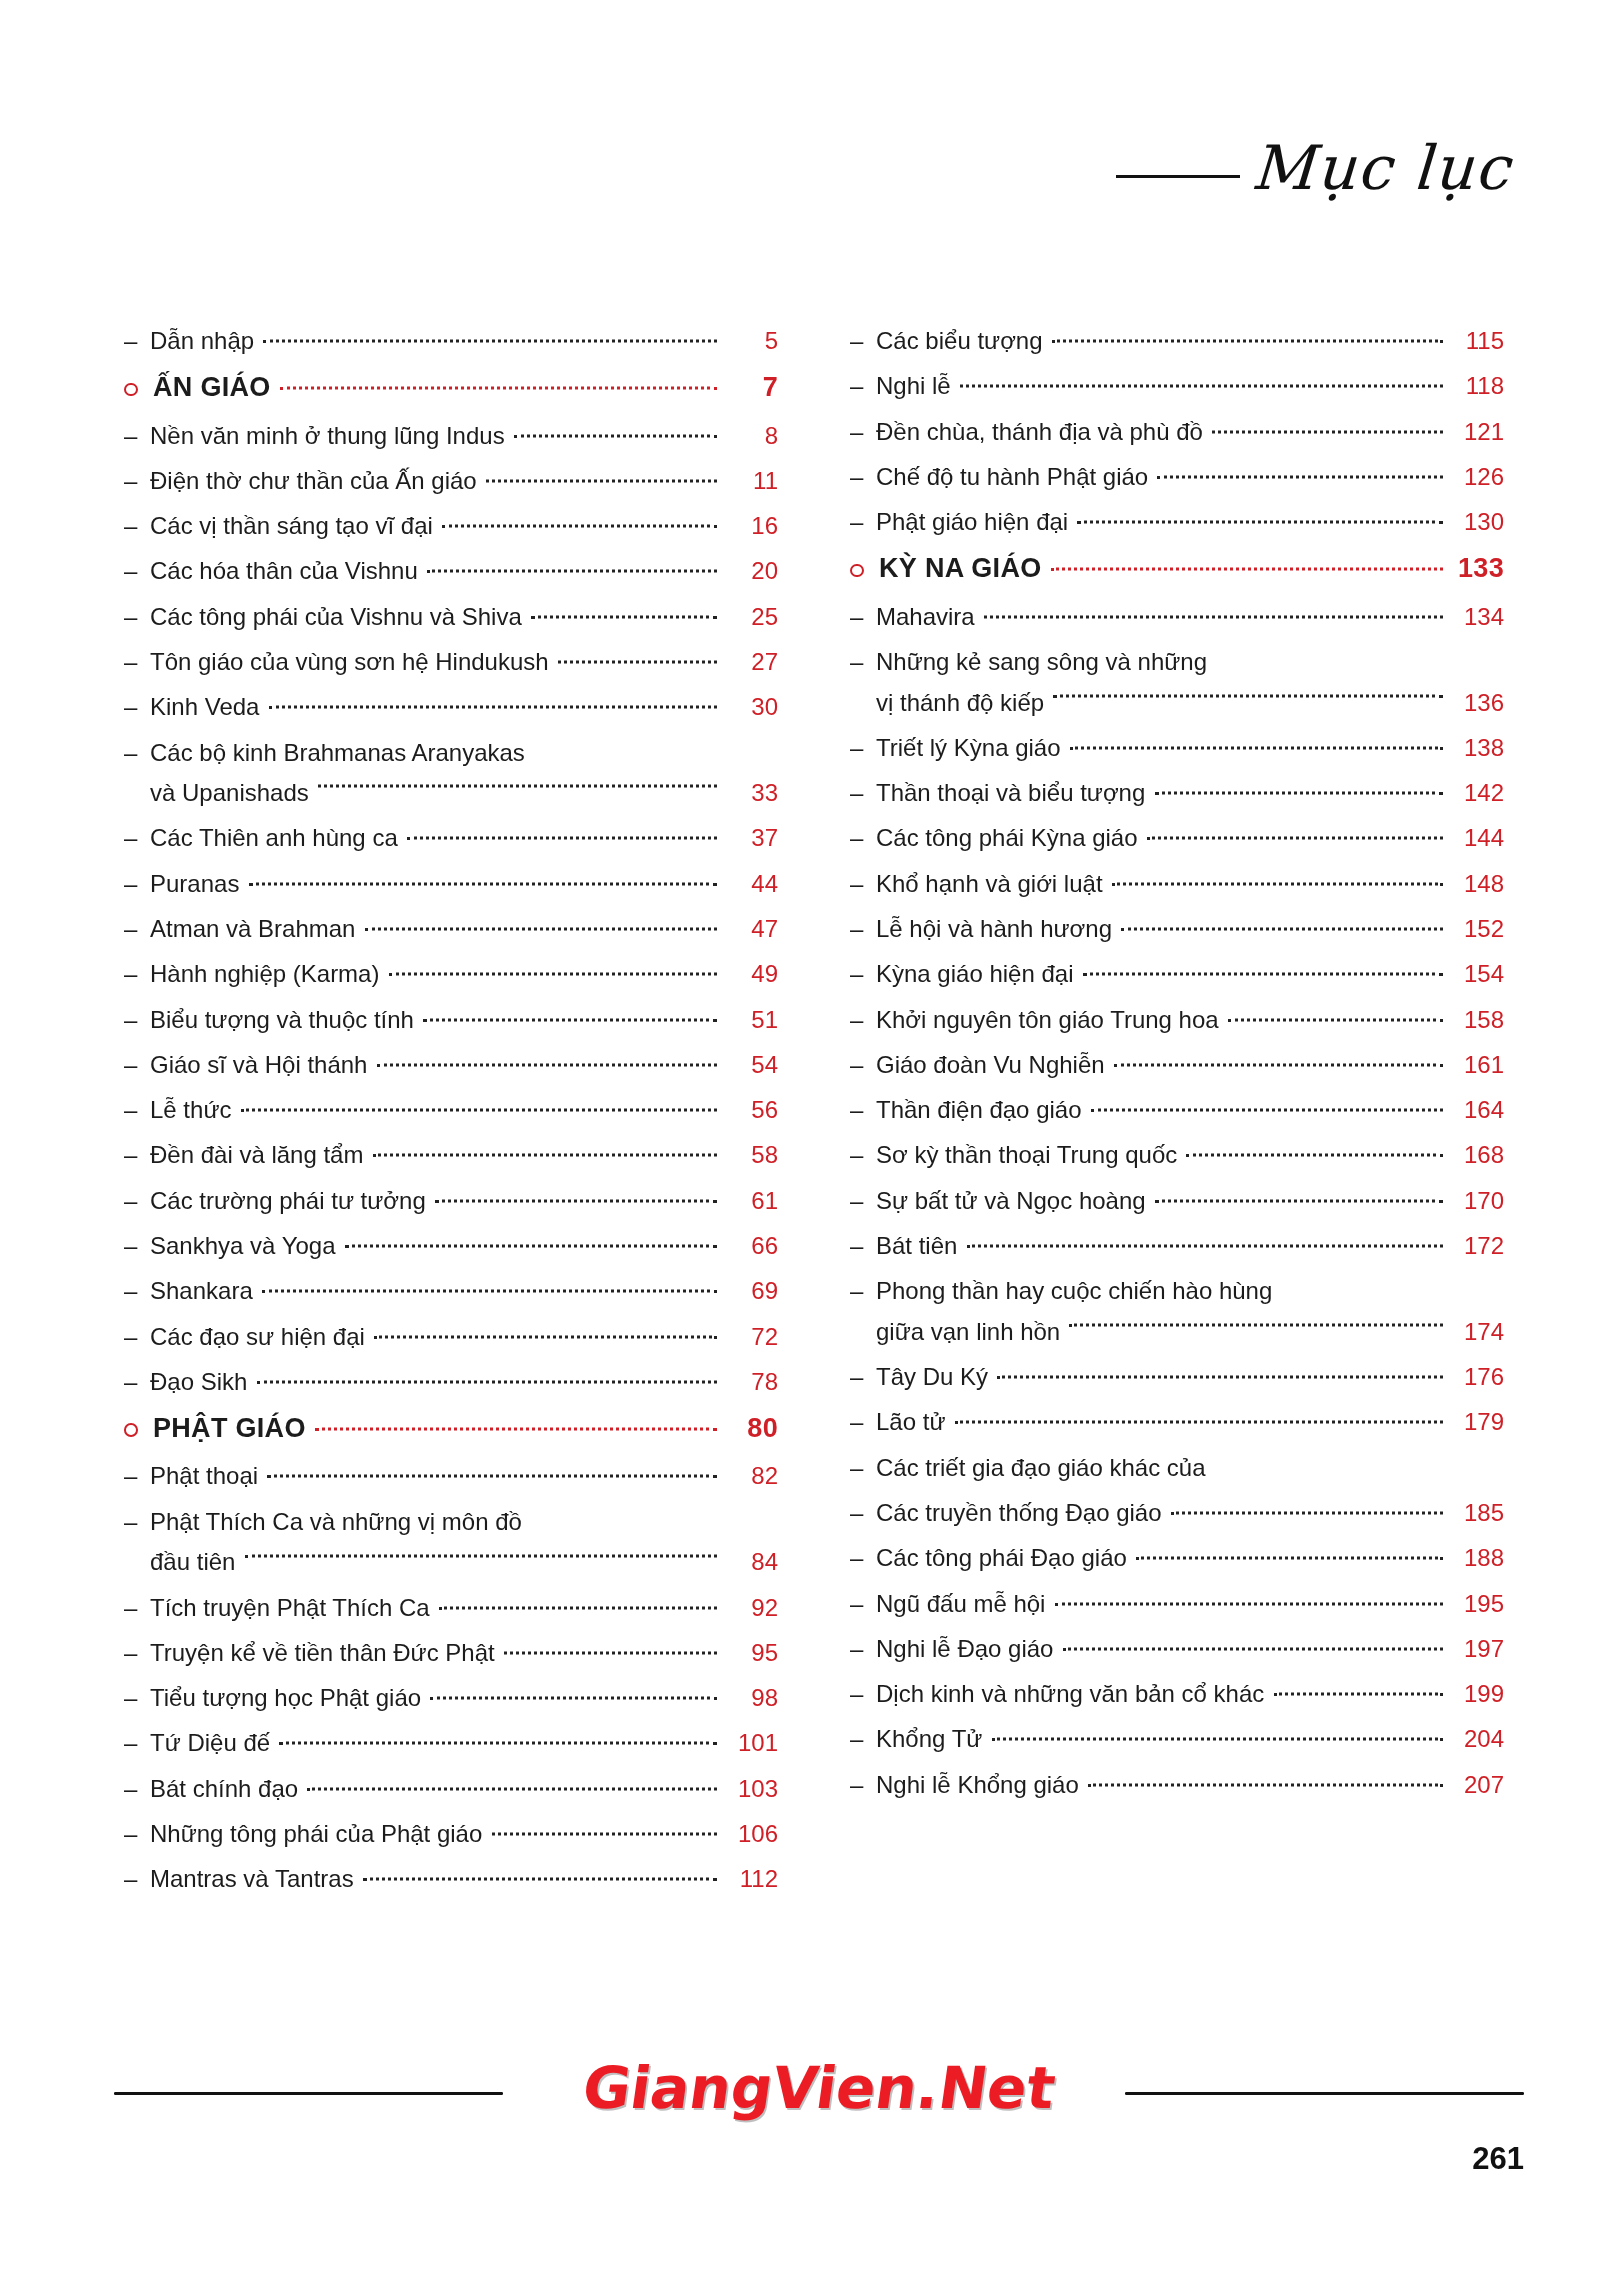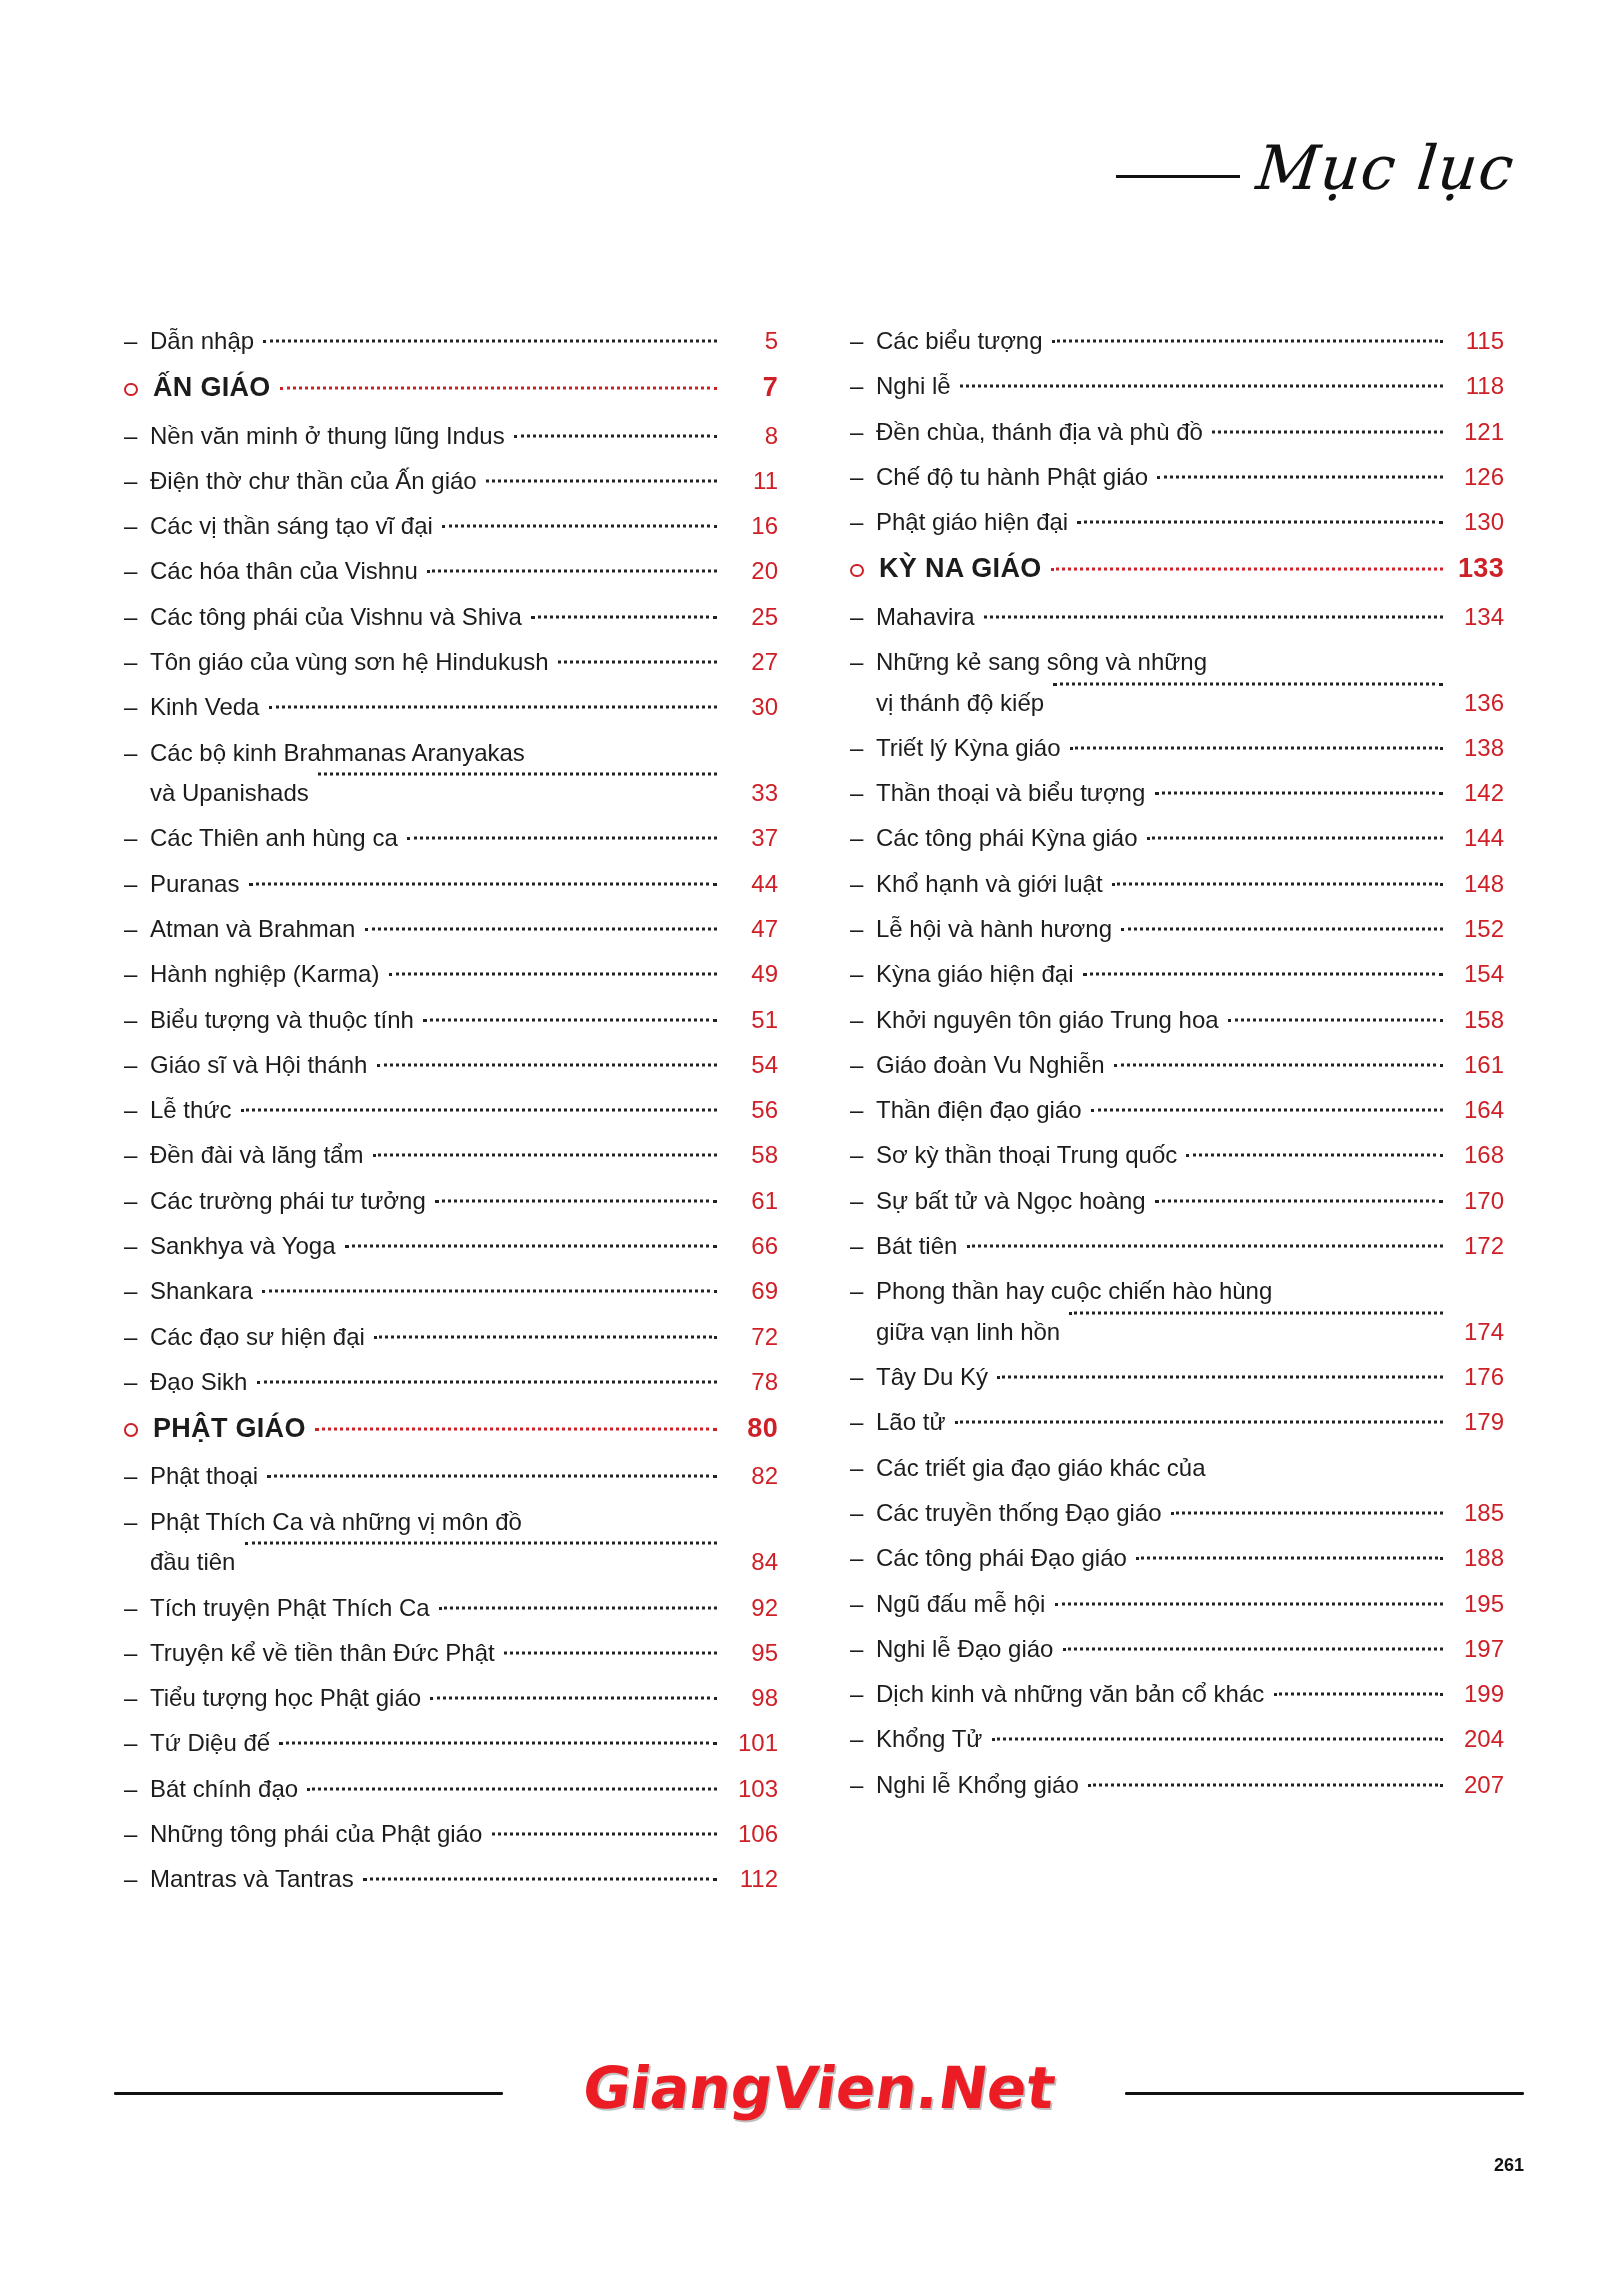--- a/index.html
+++ b/index.html
@@ -128,21 +128,21 @@
   .entry.wrap {
     display: block;
     margin-bottom: 17.7px;
   }
   .entry.wrap .line1 {
     display: flex;
     align-items: baseline;
   }
   .entry.wrap .line2 {
     display: flex;
-    align-items: flex-start;
+    align-items: center;
     margin-top: 13px;
     padding-left: 26px;
   }
   .entry.wrap .line1 .entry-label,
   .entry.wrap .line2 .entry-label {
     white-space: nowrap;
   }
 
   
   .footer {
@@ -179,22 +179,22 @@
     font-weight: bold;
     font-size: 58px;
     color: #ec1c24;
     letter-spacing: 0px;
     white-space: nowrap;
     text-shadow: 2px 2px 0 rgba(0,0,0,0.25);
   }
   .page-number {
     position: absolute;
     right: 0;
-    top: 89px;
-    font-size: 18px;
+    top: 75px;
+    font-size: 31px;
     font-weight: bold;
     color: #111;
   }
 </style>
 </head>
 <body>
 
 <div class="page">
 
   <div class="header">

